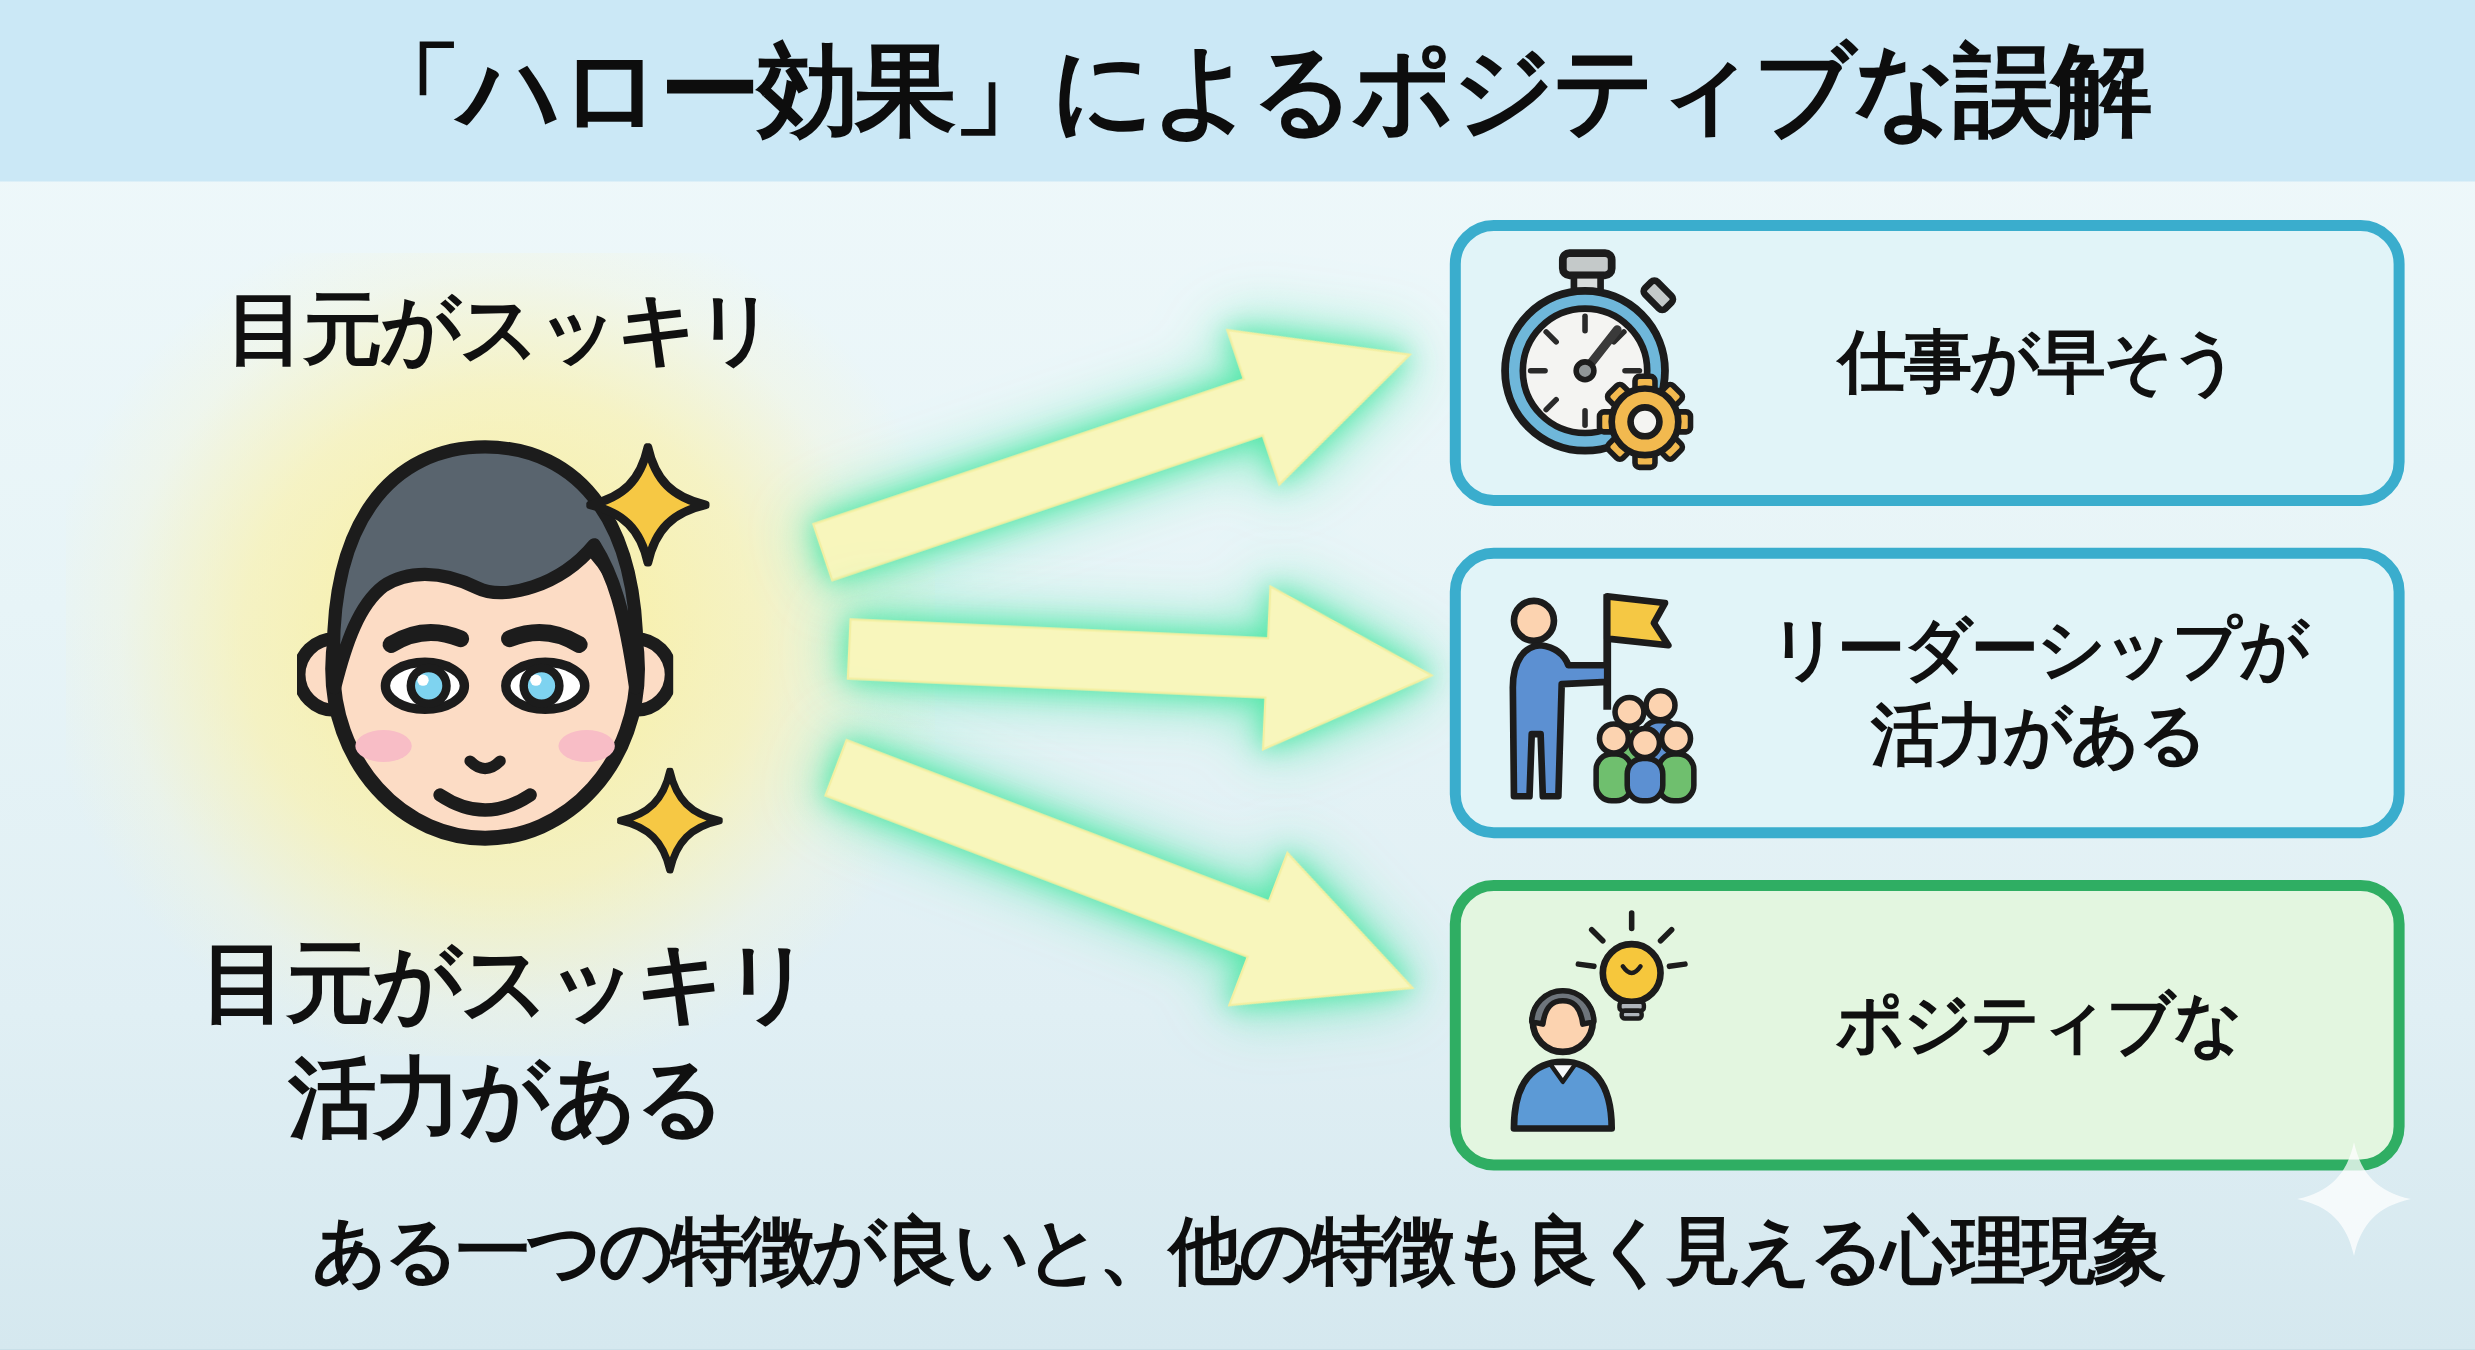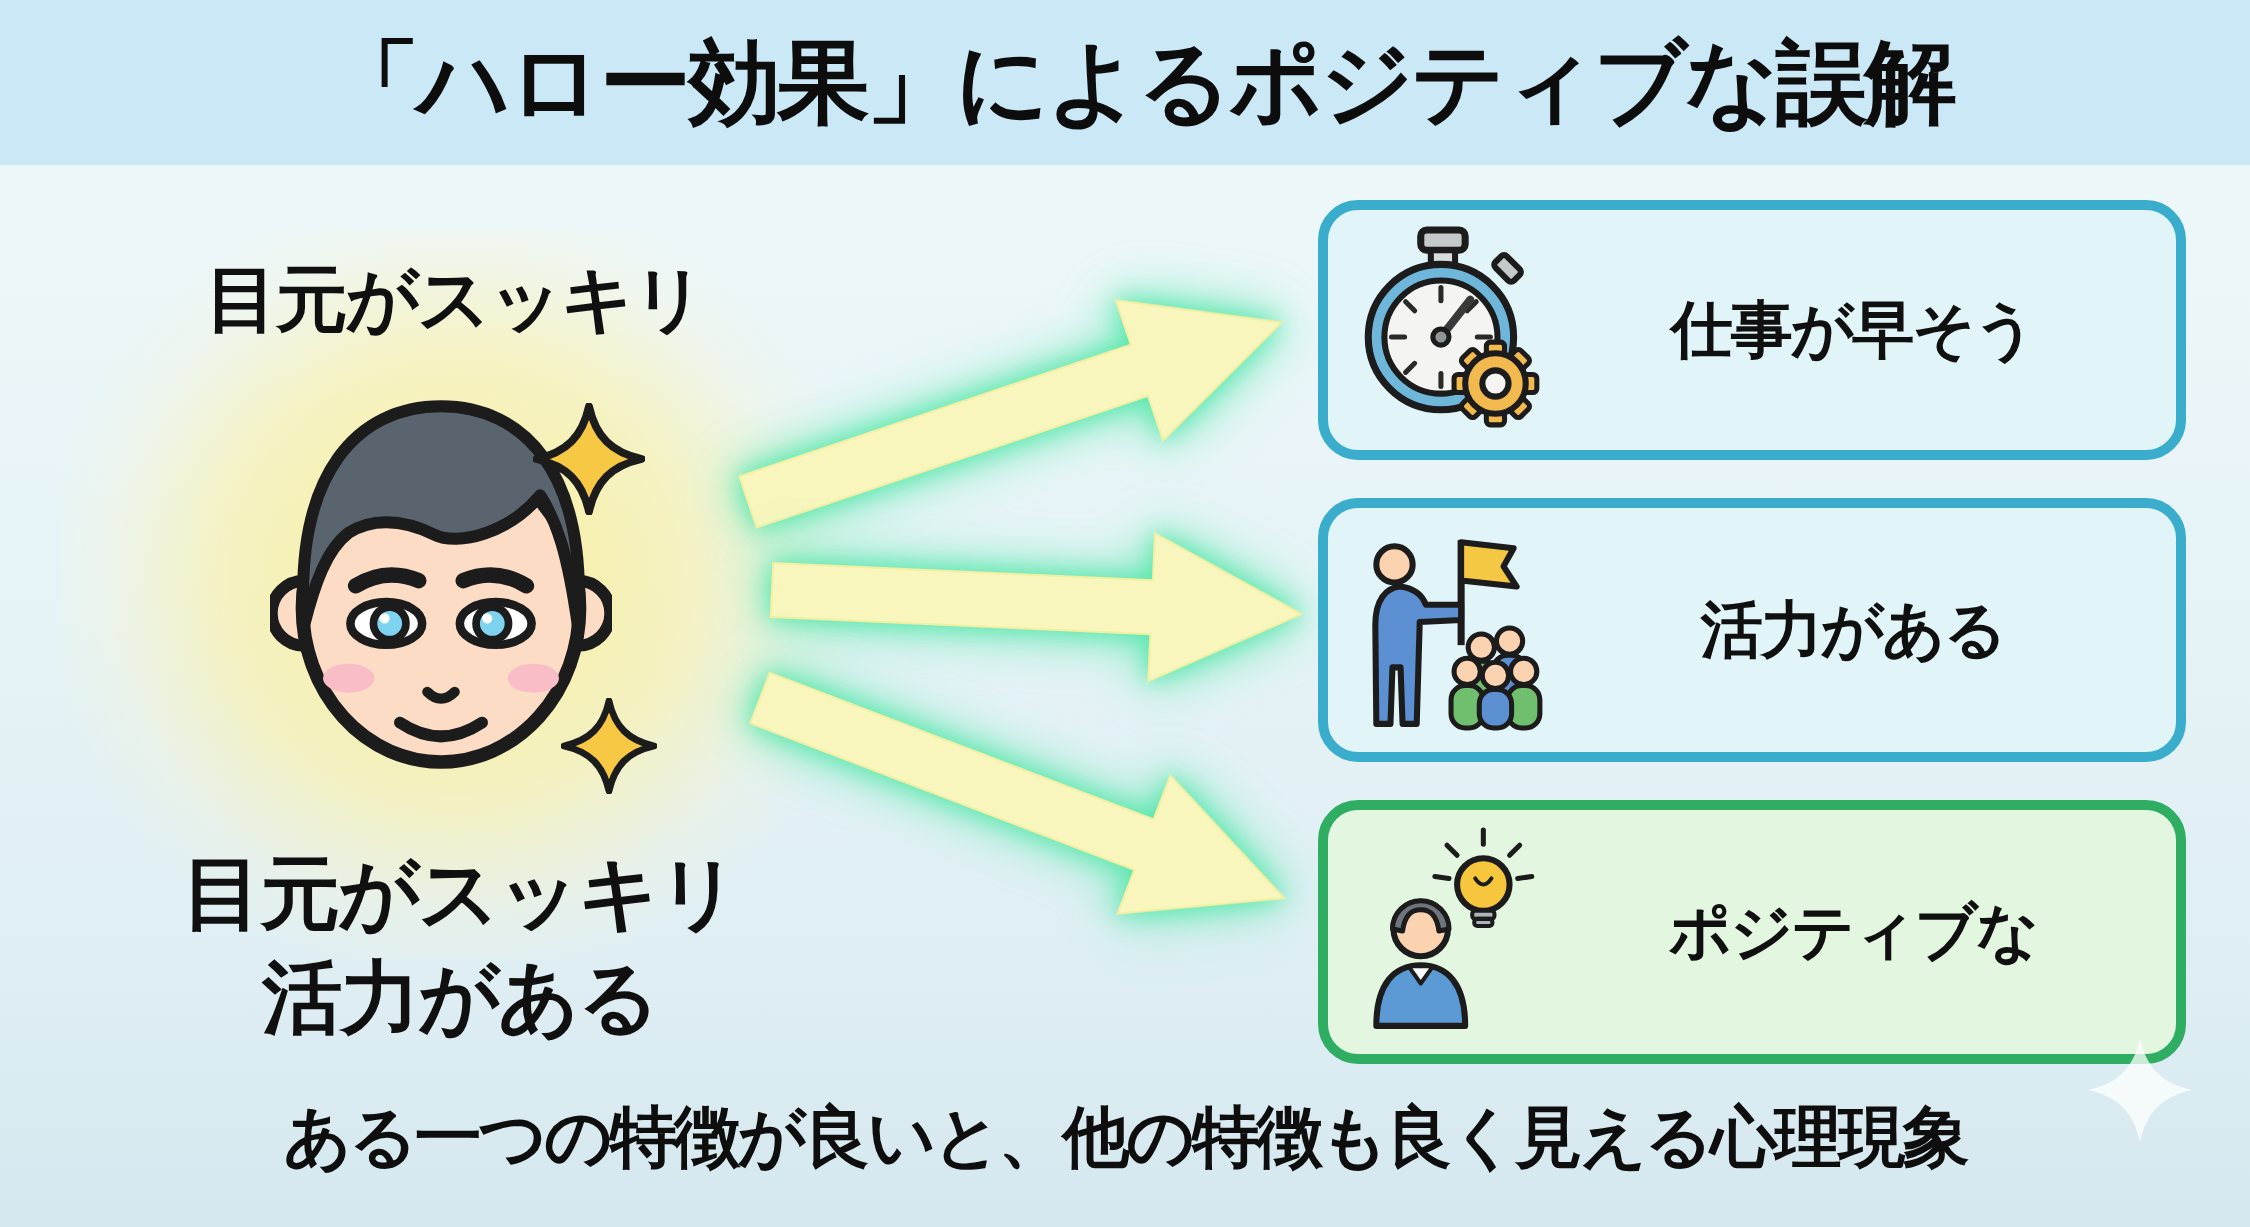--- a/index.html
+++ b/index.html
@@ -200,20 +200,21 @@
         <circle cx="166" cy="116" r="13" fill="#fcd3b0" stroke="#1c1c1c" stroke-width="5"></circle>
         <rect x="108" y="160" width="32" height="42" rx="14" fill="#6fbf6e" stroke="#1c1c1c" stroke-width="5"></rect>
         <rect x="164" y="160" width="32" height="42" rx="14" fill="#6fbf6e" stroke="#1c1c1c" stroke-width="5"></rect>
         <rect x="136" y="164" width="32" height="38" rx="14" fill="#5c90d2" stroke="#1c1c1c" stroke-width="5"></rect>
         <circle cx="124" cy="146" r="13" fill="#fcd3b0" stroke="#1c1c1c" stroke-width="5"></circle>
         <circle cx="180" cy="146" r="13" fill="#fcd3b0" stroke="#1c1c1c" stroke-width="5"></circle>
         <circle cx="152" cy="150" r="13" fill="#fcd3b0" stroke="#1c1c1c" stroke-width="5"></circle>
       </svg>
     </div>
     <div class="box-text">
+      <div class="box-line">リーダーシップが</div>
       <div class="box-line">活力がある</div>
     </div>
   </section>
 
   <section class="result-box box-green" style="top:800px;height:264px;">
     <div class="box-icon">
       <svg viewBox="0 0 210 210" aria-hidden="true">
         <g stroke="#1c1c1c" stroke-width="5" stroke-linecap="round">
           <line x1="140" y1="18" x2="140" y2="4"></line>
           <line x1="114" y1="29" x2="104" y2="19"></line>

